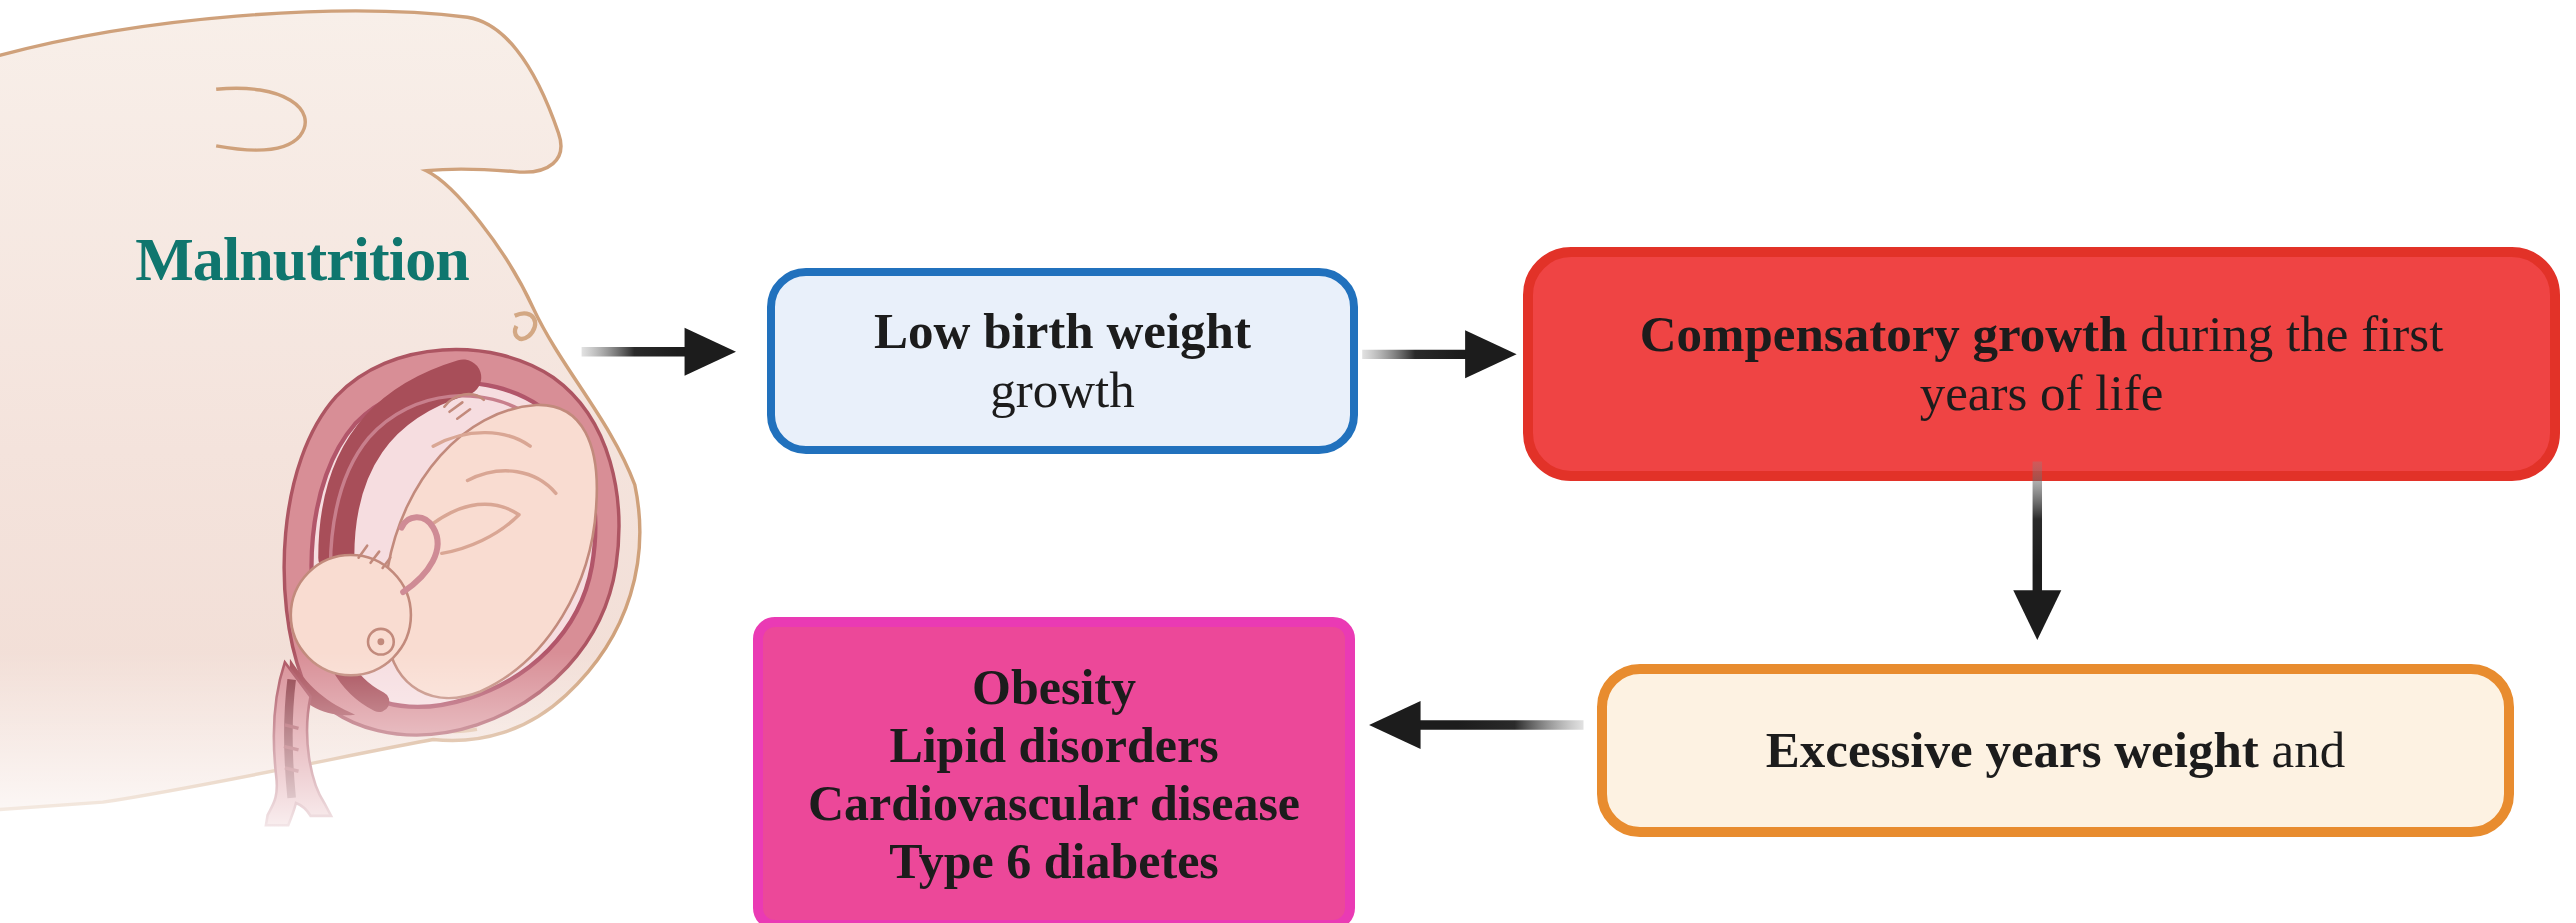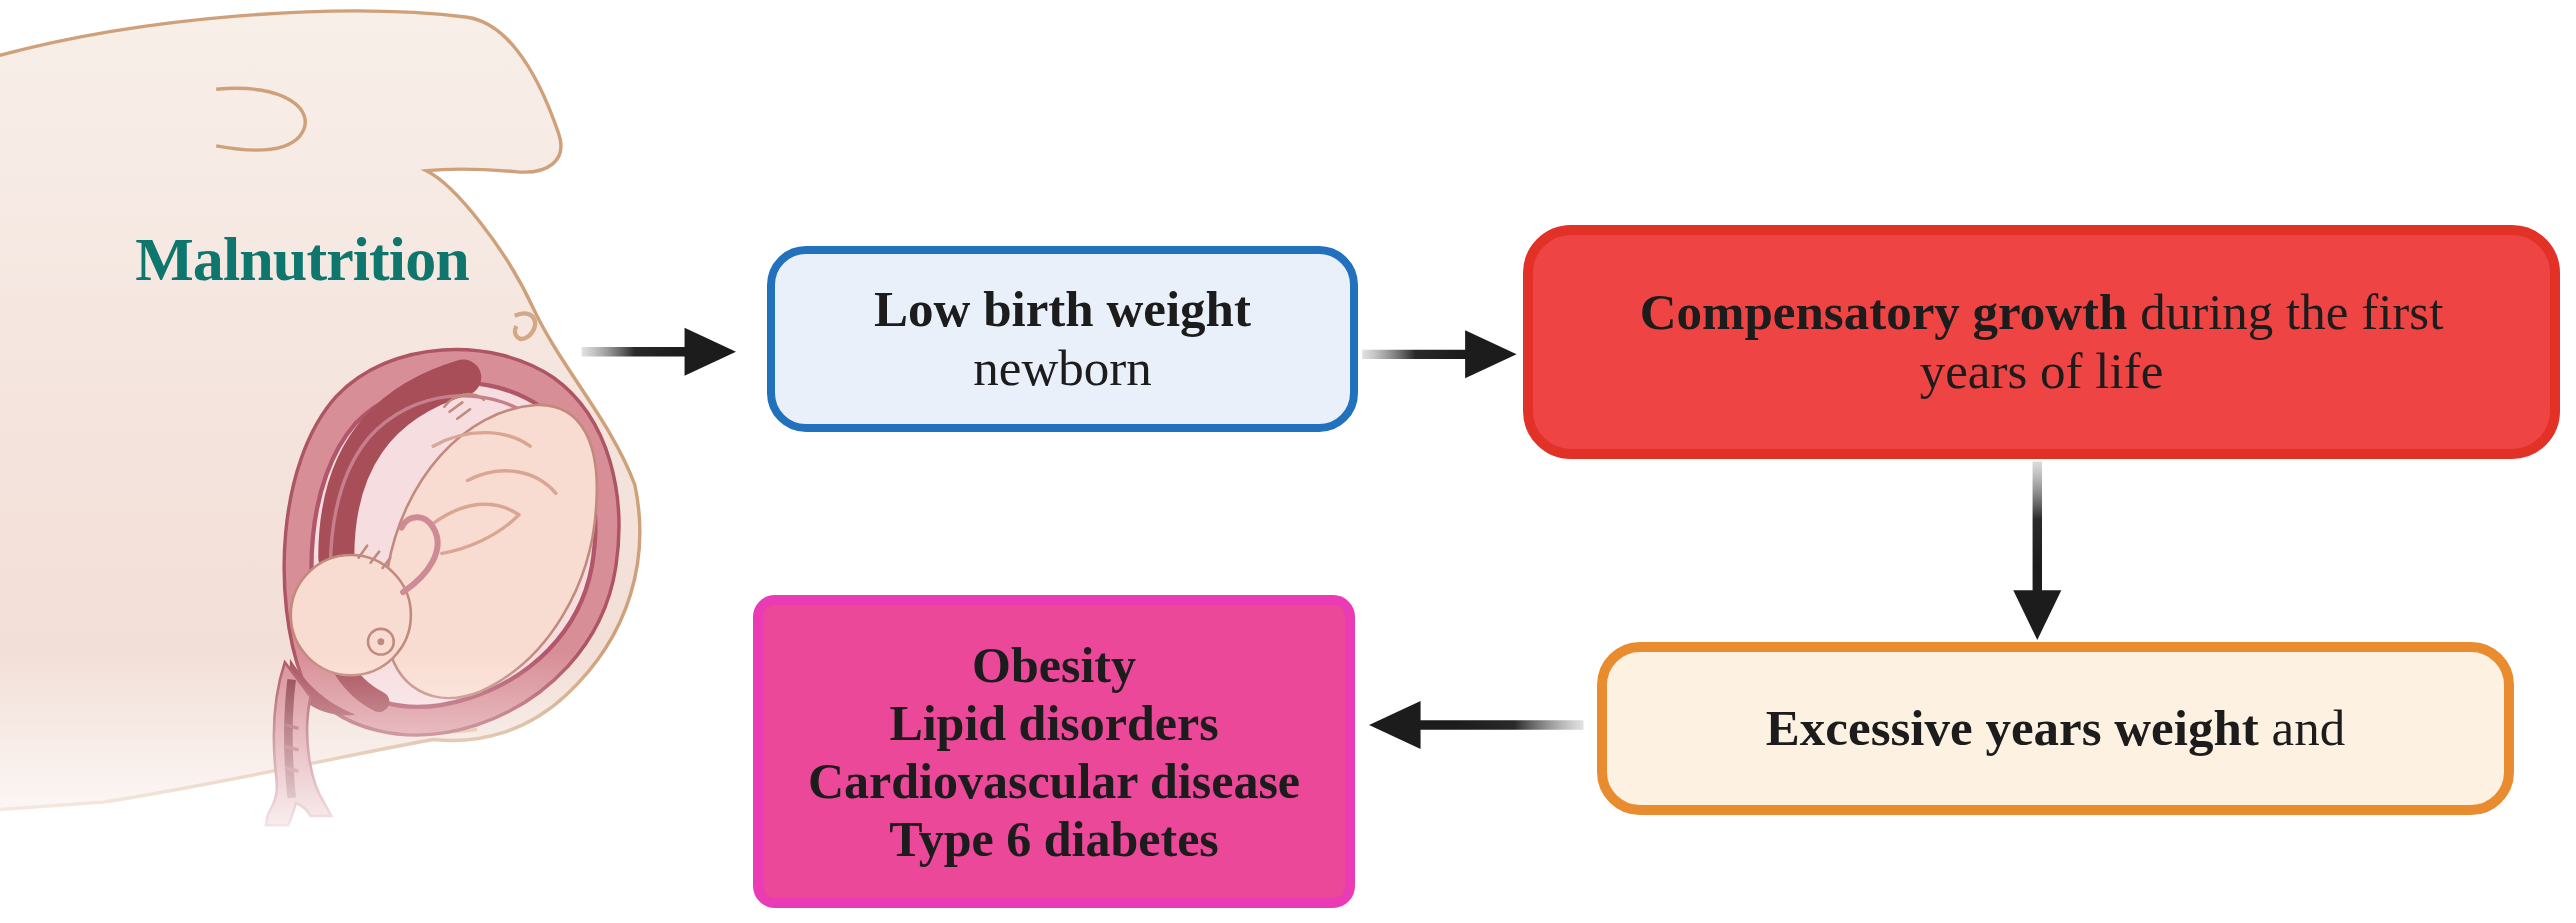--- a/index.html
+++ b/index.html
@@ -26,20 +26,21 @@
   .node{
     position:absolute;
     display:flex;
     flex-direction:column;
     justify-content:center;
     align-items:center;
     text-align:center;
     font-size:51px;
     line-height:1.16;
     background:#fff;
+    margin-top:22px;
   }
   .node .bold{font-weight:bold;}
   .node-blue{
     left:767px; top:246px; width:575px; height:170px;
     border:8.6px solid #2171bd; border-radius:39px;
     background:#e9f0fa;
   }
   .node-red{
     left:1523px; top:225px; width:1017px; height:214px;
     border:10.3px solid #e23228; border-radius:48px;
@@ -134,21 +135,21 @@
 
   <div class="heading">
     <div>Malnutrition</div>
   </div>
 
   <div class="node node-blue">
     <div>
       <span class="bold">Low birth weight</span>
     </div>
     <div>
-      <span>newborn</span>
+      <span>growth</span>
     </div>
   </div>
 
   <div class="node node-red">
     <div>
       <span class="bold">Compensatory growth</span><span> during the first</span>
     </div>
     <div>
       <span>years of life</span>
     </div>

